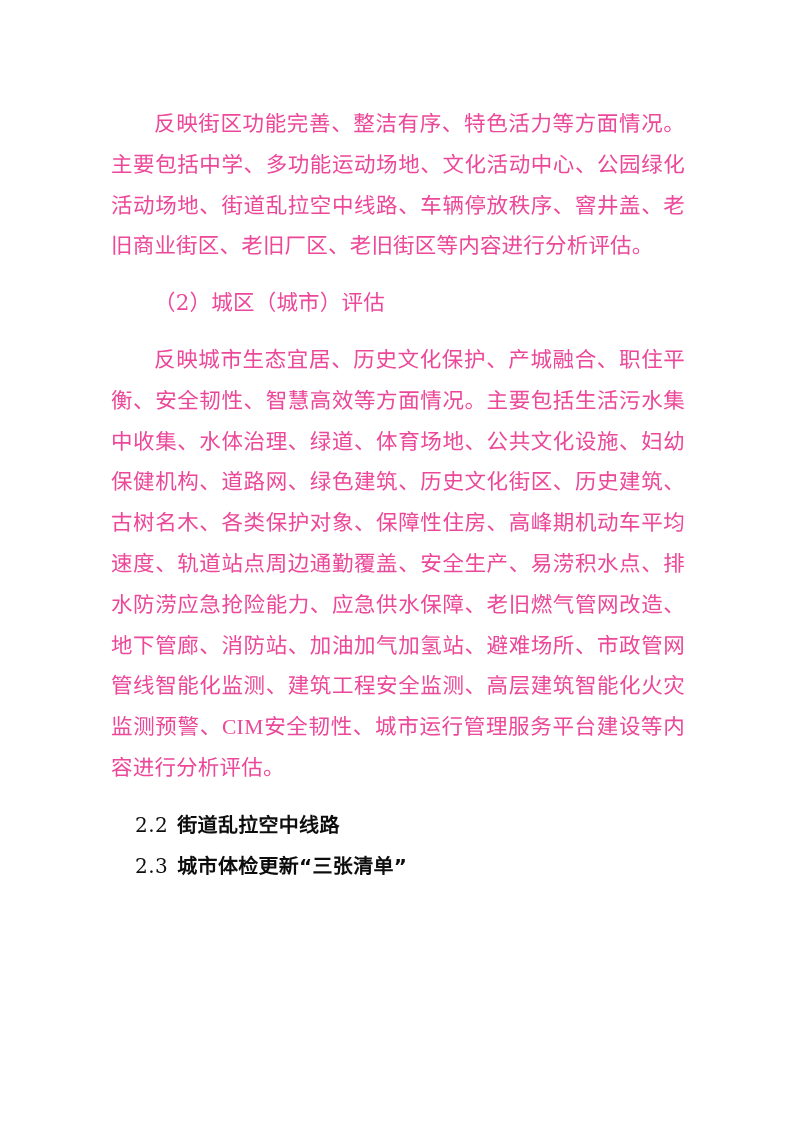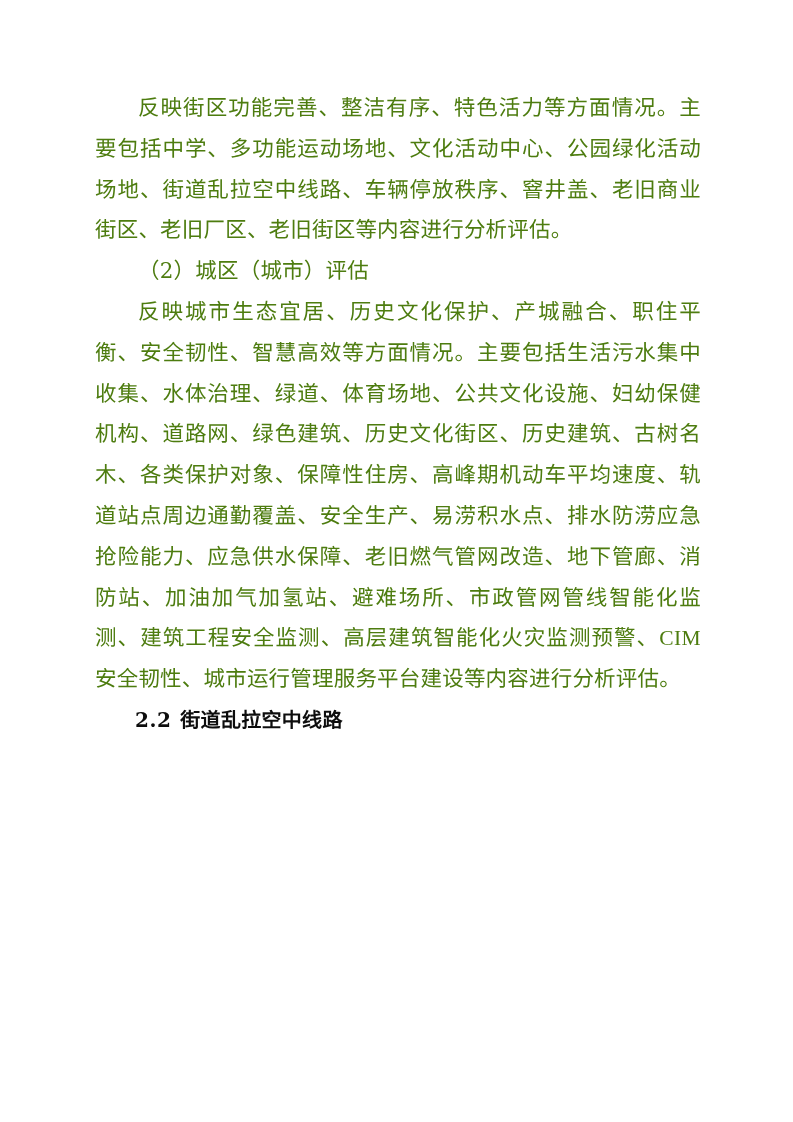--- a/index.html
+++ b/index.html
@@ -19,41 +19,41 @@
   .content {
     position: absolute;
     left: 95px;
     top: 88px;
     width: 606px;
   }
   .para {
     font-family: "DejaVu Serif", "Liberation Serif", serif;
     font-size: 21.5px;
     line-height: 40.8px;
-    color: #4d7c0f;
+    color: #ec4899;
     text-align: justify;
     text-justify: inter-character;
-    margin: 0;
+    margin: 16px;
     text-indent: 43px;
     letter-spacing: 0.2px;
     font-weight: 400;
   }
   .heading {
     font-family: "DejaVu Sans", "Liberation Sans", sans-serif;
     font-size: 20px;
     line-height: 40.8px;
     color: #0d0d0d;
     font-weight: 700;
     margin: 0;
     text-indent: 40px;
     letter-spacing: 0.3px;
   }
   .heading .num {
     font-family: "DejaVu Serif", "Liberation Serif", serif;
-    font-weight: 700;
+    font-weight: 400;
     letter-spacing: 0.5px;
   }
   .heading .gap {
     display: inline-block;
     width: 9px;
   }
   .latin {
     font-family: Liberation Serif, serif;
     letter-spacing: 0.4px;
   }
@@ -66,16 +66,17 @@
 
     <p class="para">反映街区功能完善、整洁有序、特色活力等方面情况。主要包括中学、多功能运动场地、文化活动中心、公园绿化活动场地、街道乱拉空中线路、车辆停放秩序、窨井盖、老旧商业街区、老旧厂区、老旧街区等内容进行分析评估。</p>
 
     <p class="para">（2）城区（城市）评估</p>
 
     <p class="para"><span>反映城市生态宜居、历史文化保护、产城融合、职住平衡、安全韧性、智慧高效等方面情况。主要包括生活污水集中收集、水体治理、绿道、体育场地、公共文化设施、妇幼保健机构、道路网、绿色建筑、历史文化街区、历史建筑、古树名木、各类保护对象、保障性住房、高峰期机动车平均速度、轨道站点周边通勤覆盖、安全生产、易涝积水点、排水防涝应急抢险能力、应急供水保障、老旧燃气管网改造、地下管廊、消防站、加油加气加氢站、避难场所、市政管网管线智能化监测、建筑工程安全监测、高层建筑智能化火灾监测预警、</span><span class="latin">CIM</span><span>安全韧性、城市运行管理服务平台建设等内容进行分析评估。</span></p>
 
     <p class="heading"><span class="num">2.2</span><span class="gap"></span><span>街道乱拉空中线路</span></p>
 
 
+    <p class="heading"><span class="num">2.3</span><span class="gap"></span><span>城市体检更新“三张清单”</span></p>
 
 
   </div>
 </div>
 
 </body></html>

